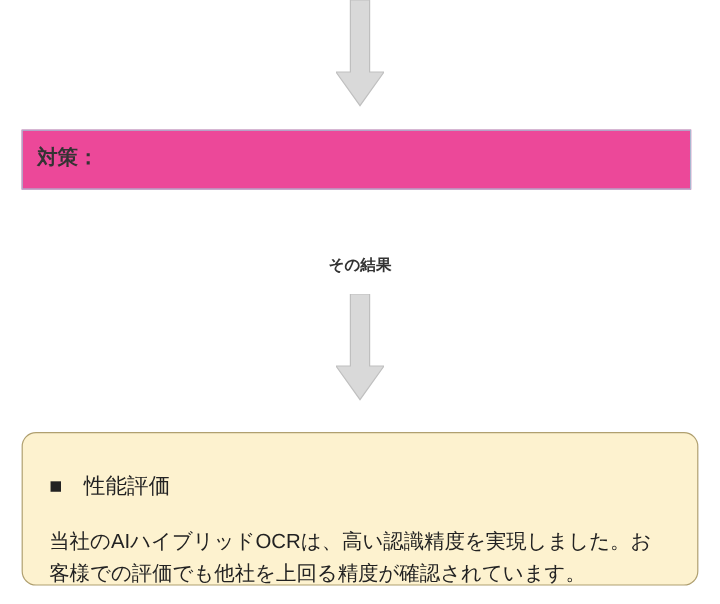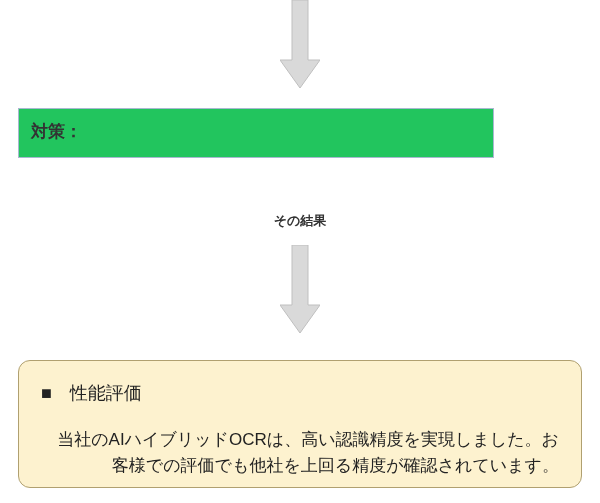--- a/index.html
+++ b/index.html
@@ -16,24 +16,24 @@
       height: 70px;
       position: absolute;
       left: 50%;
       transform: translateX(-50%);
     }
     .arrow svg { width: 100%; height: 100%; display: block; }
     .countermeasure-box {
       position: absolute;
       left: 18px;
       top: 108px;
-      width: 476px;
+      width: 558px;
       border: 1px solid #a8b8d0;
       padding: 10px 12px 12px 12px;
-      background: #22c55e;
+      background: #ec4899;
     }
     .countermeasure-title {
       font-size: 17px;
       font-weight: bold;
       color: #333;
       line-height: 1.5;
     }
     .countermeasure-body {
       font-size: 17px;
       font-weight: bold;
@@ -52,32 +52,31 @@
     }
     .evaluation-box {
       position: absolute;
       left: 18px;
       top: 360px;
       width: 564px;
       height: 128px;
       background: #fdf2cf;
       border: 1px solid #b0a070;
       border-radius: 12px;
-      padding: 20px 22px;
+      padding: 32px 22px;
     }
     .evaluation-title {
       font-size: 18px;
       color: #222;
       margin-bottom: 22px;
     }
     .evaluation-body {
       font-size: 17px;
       color: #222;
       line-height: 1.55;
-      text-align: right;
     }
   </style>
 </head>
 <body>
 
 <div class="arrow" style="top:0px; height:90px;">
   <svg viewBox="0 0 40 90" xmlns="http://www.w3.org/2000/svg">
     <polygon points="12,0 28,0 28,60 40,60 20,88 0,60 12,60" fill="#d9d9d9" stroke="#bfbfbf" stroke-width="1"></polygon>
   </svg>
 </div>

